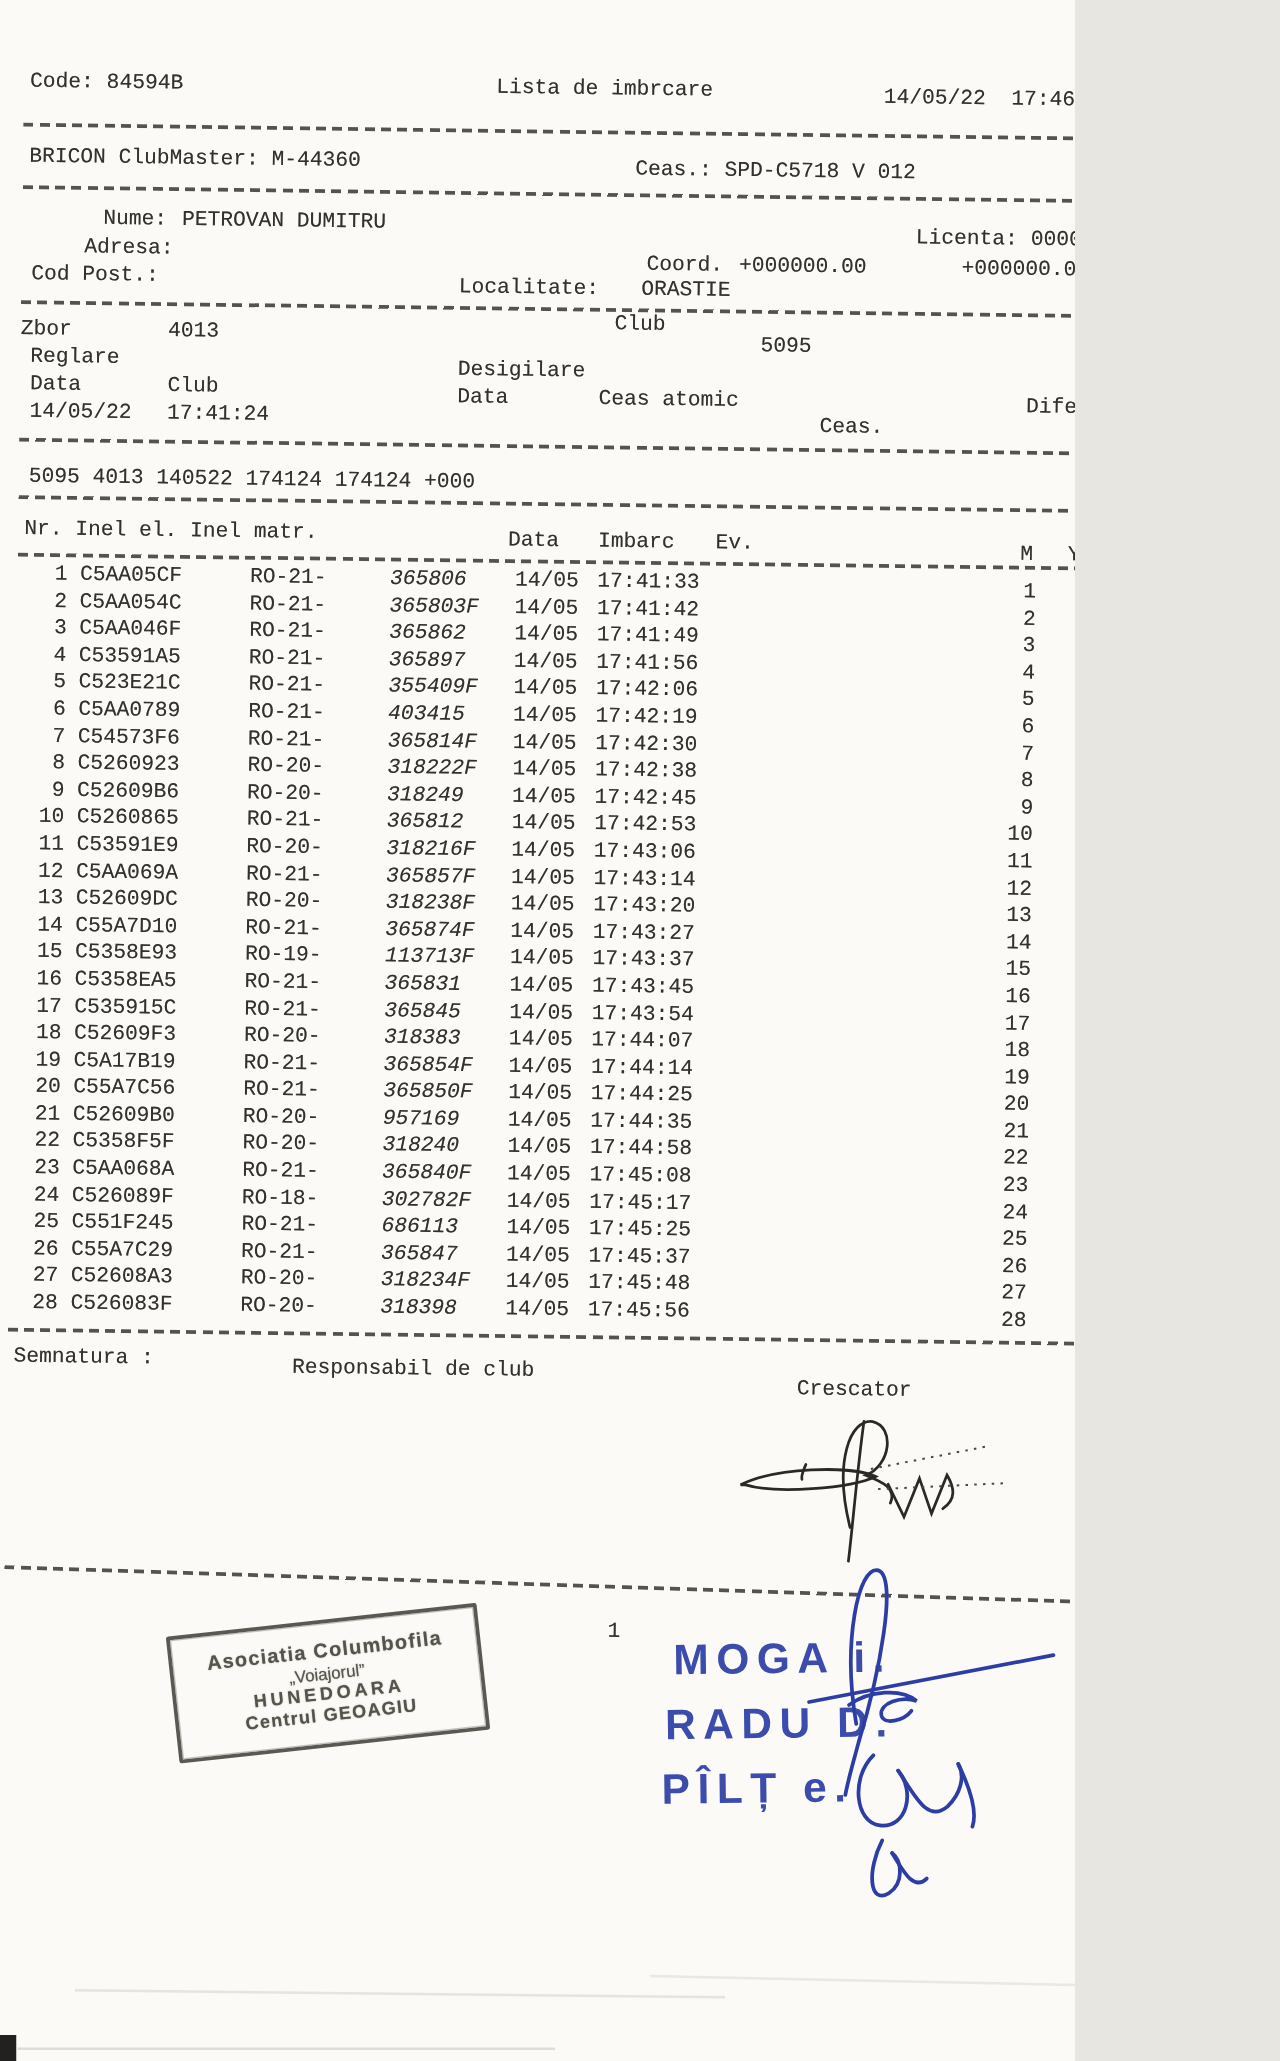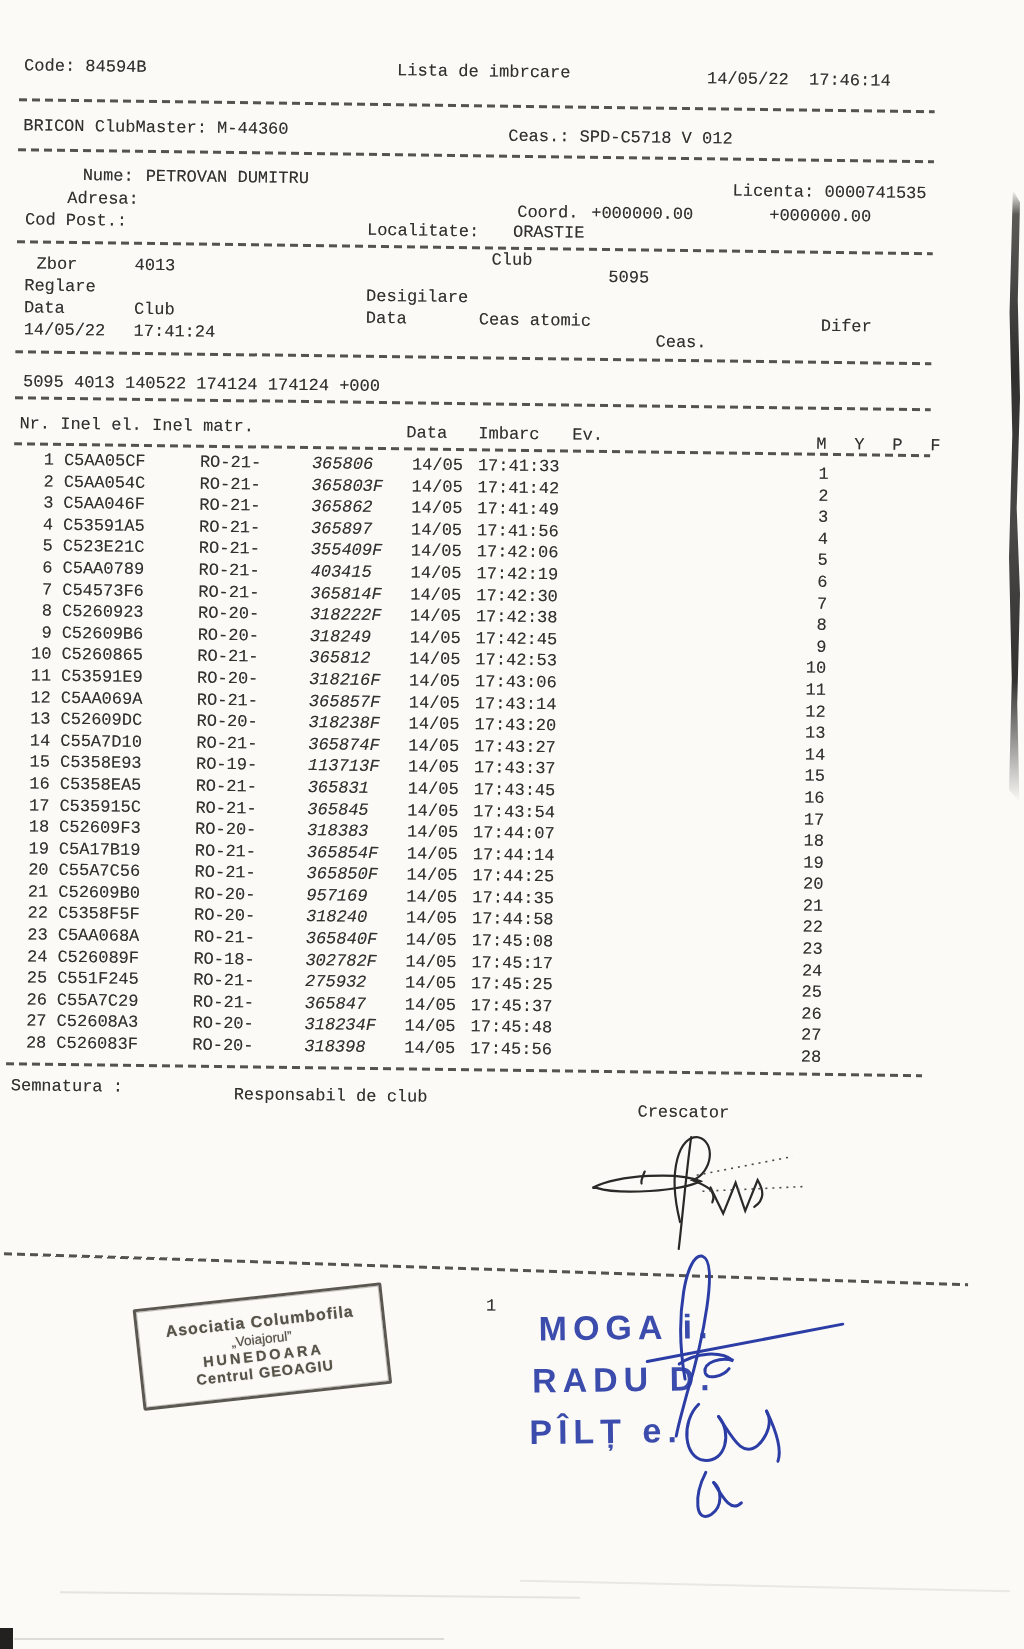--- a/index.html
+++ b/index.html
@@ -1,16 +1,16 @@
 <!DOCTYPE html>
 <html><head>
 <meta charset="utf-8">
 <style>
   html,body{margin:0;padding:0;background:#e8e6e1;}
-  .page{position:relative;width:1024px;height:1649px;background:#fbfaf7;overflow:hidden;
+  .page{position:relative;width:860px;height:1649px;background:#fbfaf7;overflow:hidden;
         font-family:"Liberation Mono","DejaVu Sans Mono",monospace;color:#33312e;font-size:17px;}
   .doc{position:absolute;left:0;top:0;width:1024px;height:1649px;
        transform:rotate(0.75deg);transform-origin:0 0;}
   .t{position:absolute;white-space:pre;line-height:20px;text-shadow:0 0 .5px rgba(40,40,40,.45);}
   .sep{position:absolute;left:20px;width:916px;height:2.5px;
        background:repeating-linear-gradient(90deg,#3e3c38 0 8px,transparent 8px 13px);opacity:.88;}
   .tbl{position:absolute;left:22px;top:450px;width:860px;}
   .trow{display:flex;height:21.6px;white-space:pre;text-shadow:0 0 .5px rgba(40,40,40,.45);}
   .c{display:block;}
   .c-nr{flex:0 0 38px;text-align:right;}
@@ -63,21 +63,21 @@
     <span class="t" style="left:827px;top:172px">0000741535</span>
     <span class="t" style="left:70px;top:188px">Adresa:</span>
     <span class="t" style="left:520px;top:196px">Coord.</span>
     <span class="t" style="left:594px;top:196px">+000000.00</span>
     <span class="t" style="left:772px;top:196px">+000000.00</span>
     <span class="t" style="left:28px;top:210px">Cod Post.:</span>
     <span class="t" style="left:370px;top:216px">Localitate:</span>
     <span class="t" style="left:516px;top:216px">ORASTIE</span>
     <div class="sep" style="top:240px"></div>
 
-    <span class="t" style="left:40px;top:254px">Zbor</span>
+    <span class="t" style="left:20px;top:254px">Zbor</span>
     <span class="t" style="left:138px;top:254px">4013</span>
     <span class="t" style="left:495px;top:244px">Club</span>
     <span class="t" style="left:612px;top:260px">5095</span>
     <span class="t" style="left:28px;top:276px">Reglare</span>
     <span class="t" style="left:370px;top:282px">Desigilare</span>
     <span class="t" style="left:28px;top:298px">Data</span>
     <span class="t" style="left:138px;top:298px">Club</span>
     <span class="t" style="left:370px;top:304px">Data</span>
     <span class="t" style="left:483px;top:304px">Ceas atomic</span>
     <span class="t" style="left:660px;top:324px">Ceas.</span>
@@ -338,21 +338,21 @@
           <span class="c c-num">302782F</span>
           <span class="c c-data">14/05</span>
           <span class="c c-imbarc">17:45:17</span>
           <span class="c c-m">24</span>
         </div>
 
         <div class="trow">
           <span class="c c-nr">25</span>
           <span class="c c-inel">C551F245</span>
           <span class="c c-pref">RO-21-</span>
-          <span class="c c-num">275932</span>
+          <span class="c c-num">686113</span>
           <span class="c c-data">14/05</span>
           <span class="c c-imbarc">17:45:25</span>
           <span class="c c-m">25</span>
         </div>
 
         <div class="trow">
           <span class="c c-nr">26</span>
           <span class="c c-inel">C55A7C29</span>
           <span class="c c-pref">RO-21-</span>
           <span class="c c-num">365847</span>

